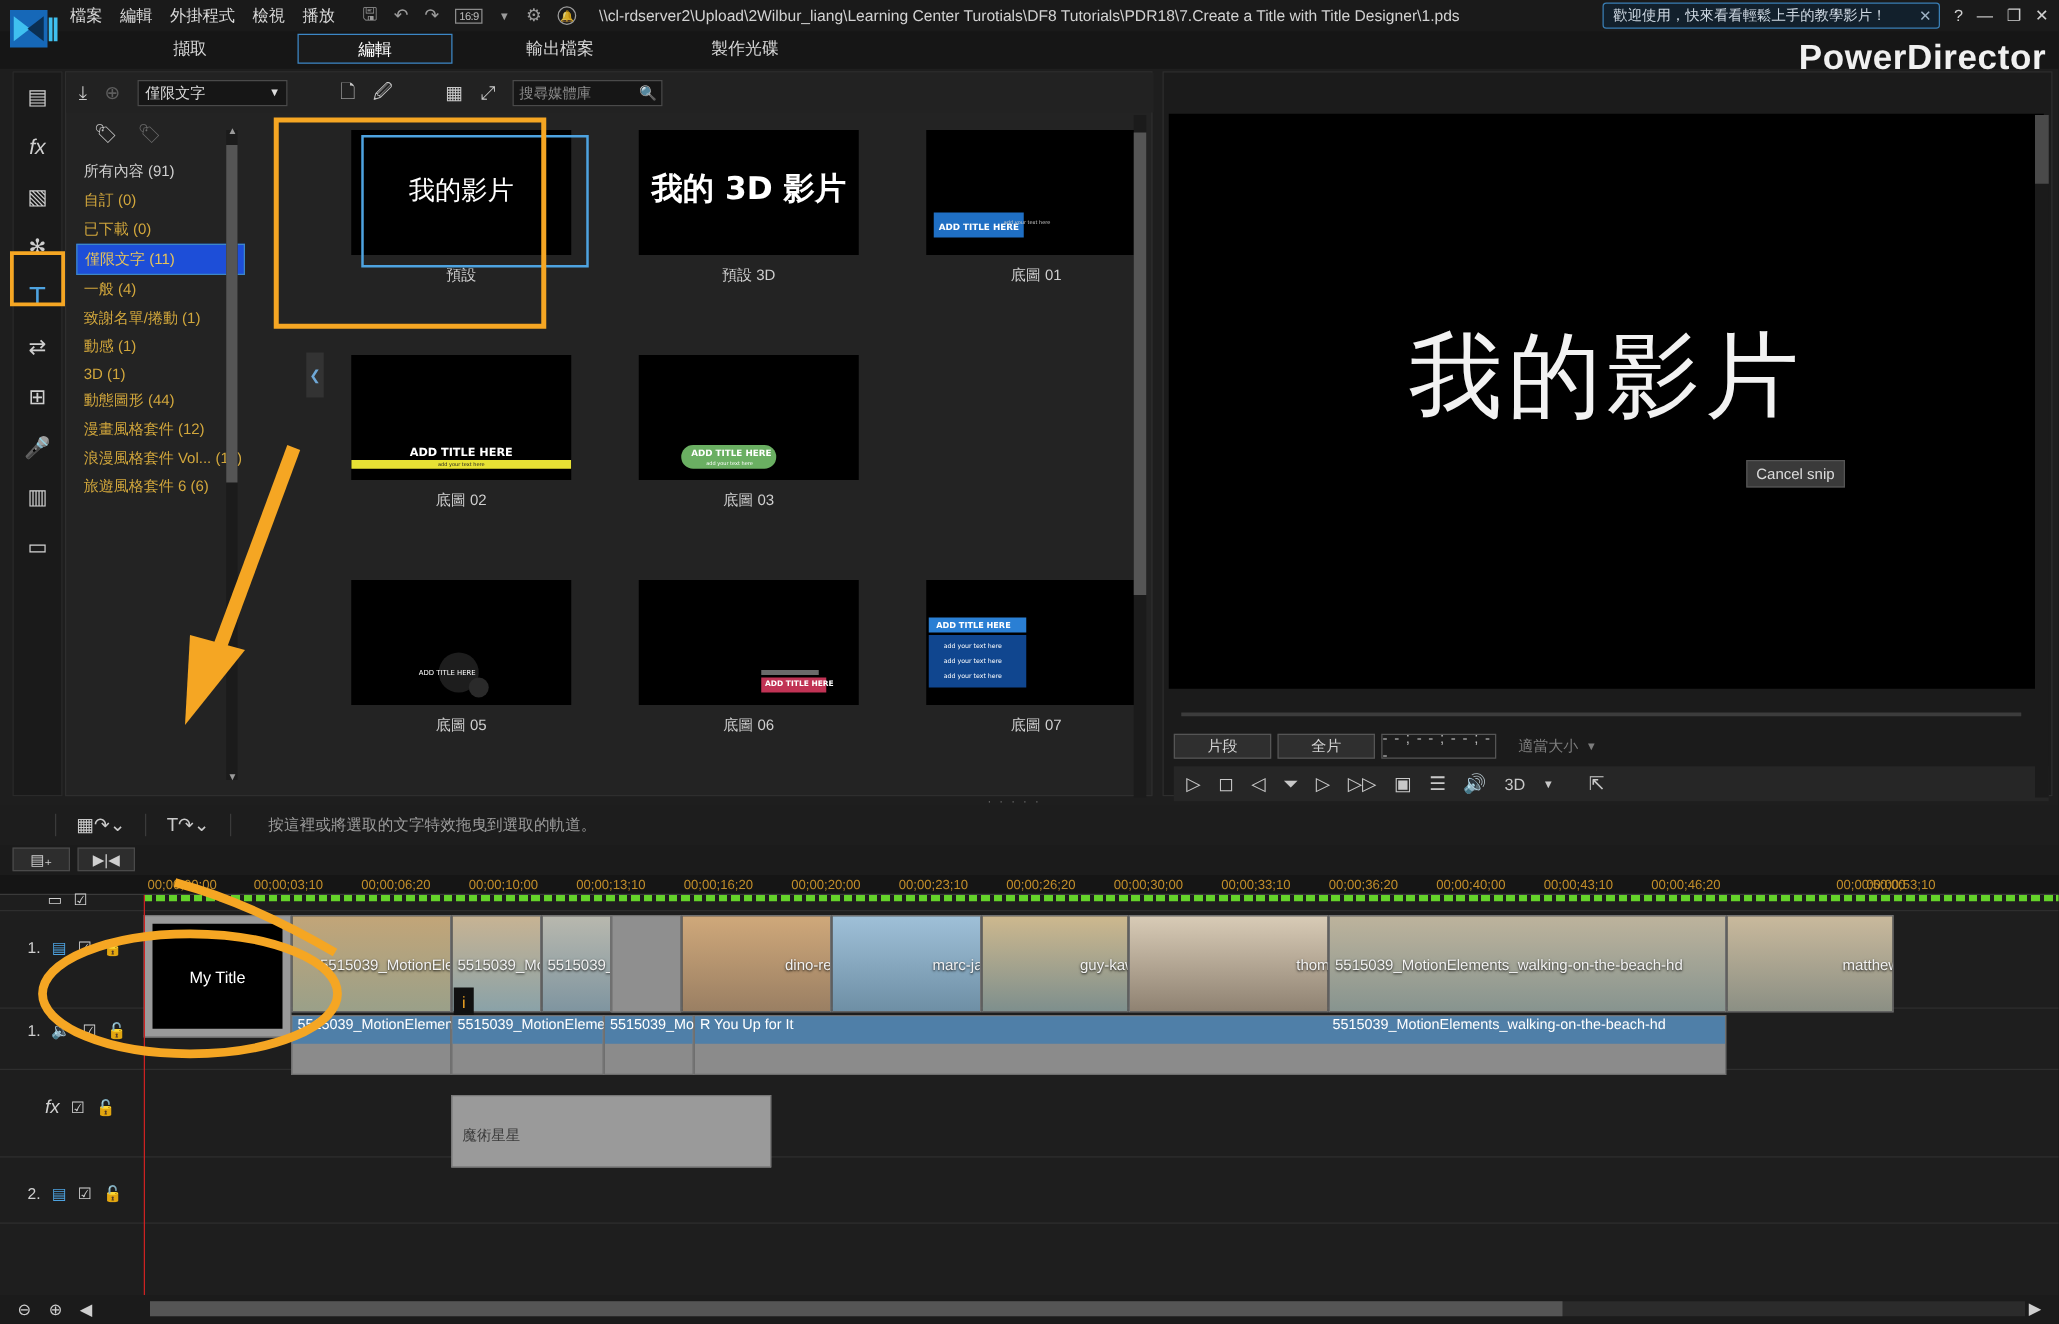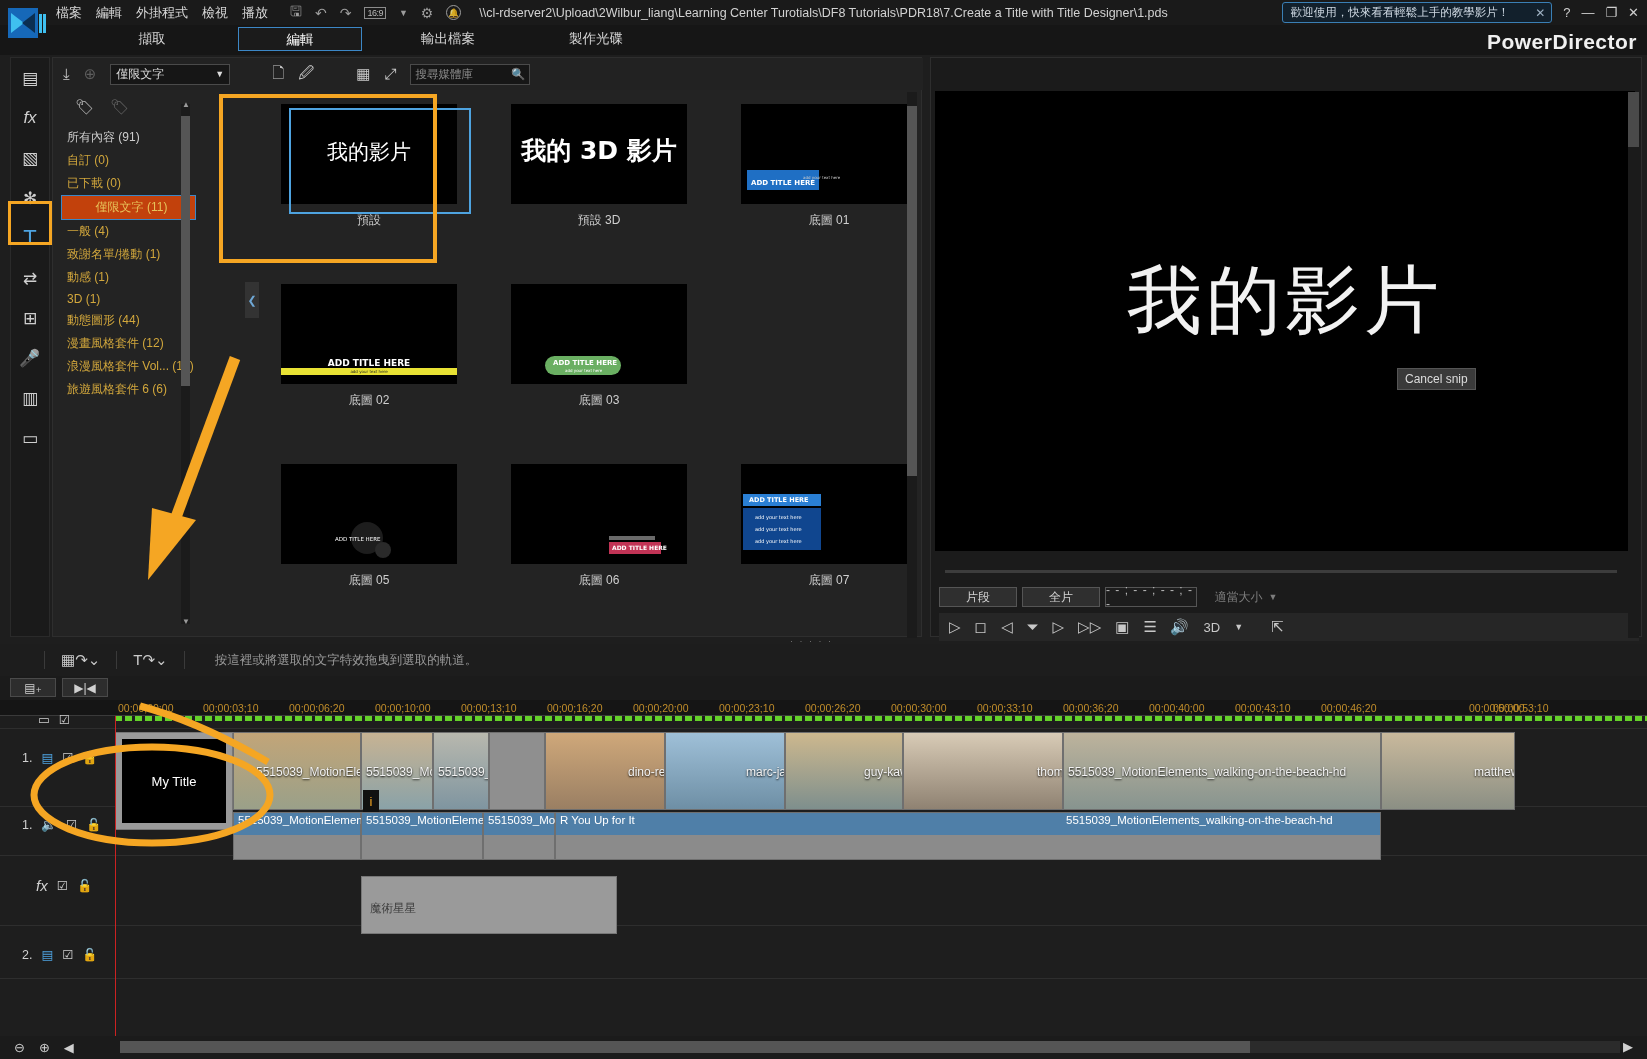--- a/index.html
+++ b/index.html
@@ -25,21 +25,21 @@
   
   .modebar { position:absolute; left:0; top:25px; width:1647px; height:30px; background:#161616; }
   .logo { position:absolute; left:8px; top:8px; width:38px; height:36px; }
   .logo .sq { position:absolute; left:0; top:0; width:30px; height:30px; background:#1668b8; }
   .logo .tri1 { position:absolute; left:3px; top:5px; border-left:13px solid #3fc0f0; border-top:10px solid transparent; border-bottom:10px solid transparent; }
   .logo .tri2 { position:absolute; left:14px; top:5px; border-right:13px solid #0b2f52; border-top:10px solid transparent; border-bottom:10px solid transparent; }
   .logo .bar { position:absolute; top:6px; width:3px; height:19px; background:#3fc0f0; }
   .tabs { position:absolute; left:90px; top:27px; display:flex; gap:24px; align-items:center; }
   .tab { width:124px; height:24px; line-height:24px; text-align:center; font-size:13.5px; color:#d6d6d6; }
   .tab.active { border:1px solid #3c87c6; color:#ffffff; background:#1b1b1b; }
-  .brand { position:absolute; right:10px; top:30px; font-size:21px; color:#f0f0f0; letter-spacing:.5px; font-weight:600;}
+  .brand { position:absolute; right:10px; top:30px; font-size:28px; color:#f0f0f0; letter-spacing:.5px; font-weight:600;}
 
   
   .rail { position:absolute; left:10px; top:57px; width:40px; height:580px; background:#1a1a1a; border:1px solid #2a2a2a;}
   .rail .ri { width:38px; height:40px; display:flex; align-items:center; justify-content:center;
      font-size:17px; color:#cfcfcf; }
   .rail .ri.sel { }
   .rail-hl { position:absolute; left:8px; top:201px; width:44px; height:44px; border:3px solid #f5a623; }
 
   
   .libpanel { position:absolute; left:52px; top:57px; width:870px; height:580px; background:#232323; border:1px solid #2e2e2e;}
@@ -48,21 +48,21 @@
   .libtoolbar .ic.dim { color:#5d5d5d; }
   .combo { width:120px; height:21px; background:#161616; border:1px solid #4a4a4a; font-size:12px; color:#ddd;
     display:flex; align-items:center; justify-content:space-between; padding:0 5px; }
   .searchbox { width:120px; height:21px; background:#161616; border:1px solid #4a4a4a; display:flex; align-items:center;
     padding:0 4px; font-size:11.5px; color:#8b8b8b; justify-content:space-between; }
 
   .catlist { position:absolute; left:8px; top:36px; width:135px; height:545px; }
   .catIcons { display:flex; gap:16px; padding:4px 0 10px 14px; font-size:15px; color:#c5c5c5;}
   .cat { font-size:12px; padding:3px 0 3px 6px; color:#d2a73c; white-space:nowrap; }
   .cat.first { color:#cfcfcf; }
-  .cat.sel { background:#c2410c; border:1px solid #3c87c6; color:#e6c35a;text-align:center; }
+  .cat.sel { background:#1d4ed8; border:1px solid #3c87c6; color:#e6c35a; }
   .catscroll { position:absolute; left:128px; top:46px; width:9px; height:520px; background:#1b1b1b; }
   .catscroll .thumb { position:absolute; left:0; top:12px; width:9px; height:270px; background:#555; }
   .catscroll .ar { position:absolute; left:1px; font-size:8px; color:#9a9a9a; }
 
   .collapse { position:absolute; left:192px; top:224px; width:14px; height:36px; background:#333; color:#6fa8d6;
     font-size:11px; display:flex; align-items:center; justify-content:center; }
 
   .grid { position:absolute; left:212px; top:36px; width:650px; height:545px; overflow:hidden; }
   .cell { position:absolute; width:176px; }
   .thumbimg { width:176px; height:100px; background:#000; position:relative; overflow:hidden; }

